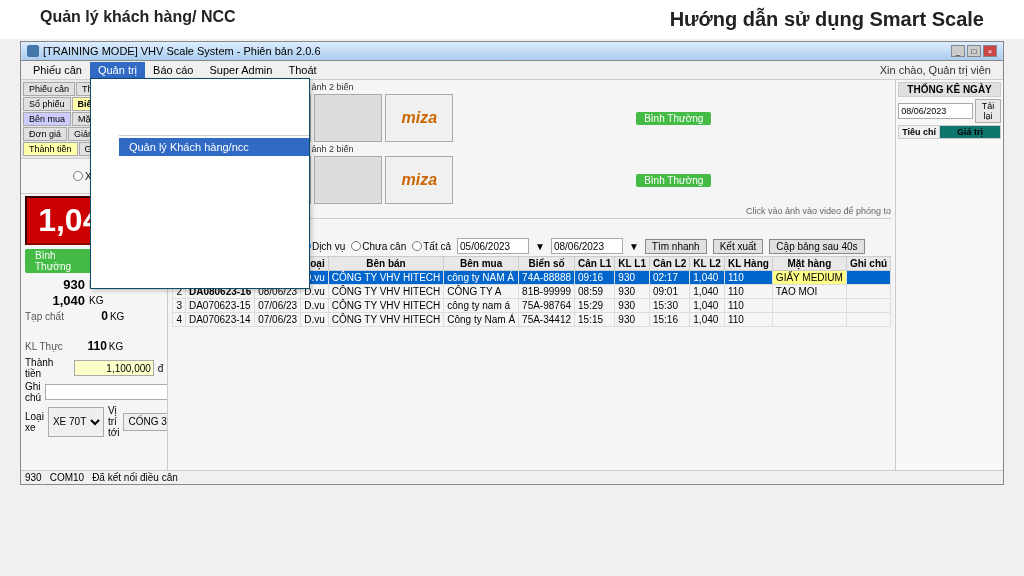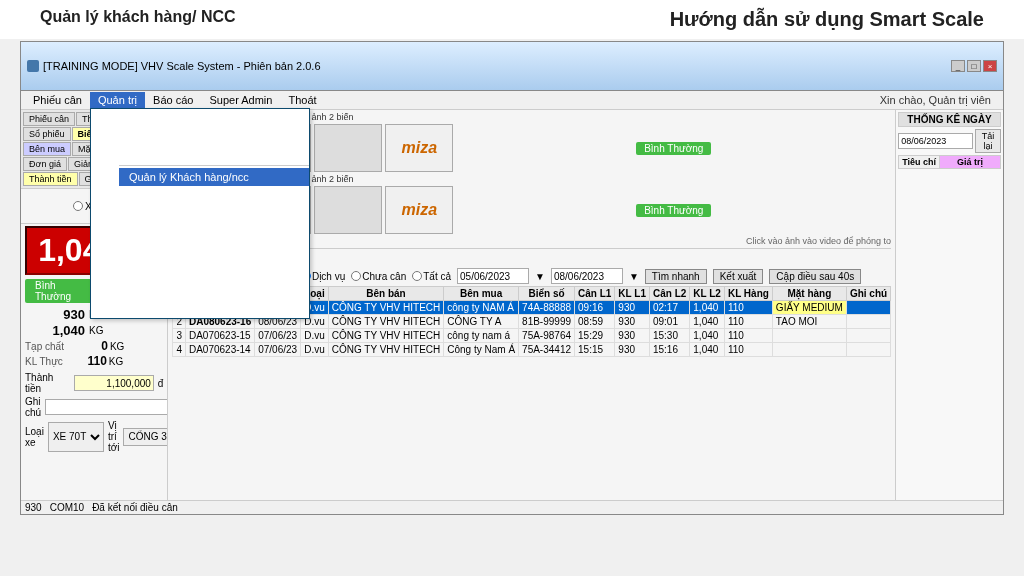--- a/index.html
+++ b/index.html
@@ -11,21 +11,21 @@
 </head>
 <body>
 
 <div style="display:flex; justify-content:space-between; padding:8px 40px; background:white;">
   <div style="font-size:16px; font-weight:bold; color:#222;">Quản lý khách hàng/ NCC</div>
   <div style="font-size:20px; font-weight:bold; color:#222;">Hướng dẫn sử dụng Smart Scale</div>
 </div>
 
 <div style="margin:2px 20px; border:1px solid #888; background:#f5f5f5;">
 
-  <div style="background:linear-gradient(to bottom,#ddeeff,#aaccee); padding:18px 6px; display:flex; align-items:center; justify-content:space-between; border-bottom:1px solid #888;">
+  <div style="background:linear-gradient(to bottom,#ddeeff,#aaccee); padding:3px 6px; display:flex; align-items:center; justify-content:space-between; border-bottom:1px solid #888;">
     <div style="display:flex; align-items:center; gap:4px;">
       <div style="width:12px;height:12px;background:#4477aa;border-radius:2px;"></div>
       <span style="font-size:11px;">[TRAINING MODE] VHV Scale System - Phiên bản 2.0.6</span>
     </div>
     <div style="display:flex; gap:2px;">
       <div style="width:14px;height:12px;background:#ccc;border:1px solid #888;font-size:8px;display:flex;align-items:center;justify-content:center;cursor:pointer;">_</div>
       <div style="width:14px;height:12px;background:#ccc;border:1px solid #888;font-size:8px;display:flex;align-items:center;justify-content:center;cursor:pointer;">□</div>
       <div style="width:14px;height:12px;background:#cc4444;border:1px solid #888;font-size:8px;display:flex;align-items:center;justify-content:center;cursor:pointer;color:white;">×</div>
     </div>
   </div>
@@ -95,21 +95,21 @@
 
       <div style="padding:2px 4px;">
         <div style="display:flex; align-items:center; margin-bottom:1px;">
           <div style="font-size:13px; font-weight:bold; text-align:right; width:60px;">930</div>
           <span style="font-size:10px; margin-left:4px;">KG</span>
         </div>
         <div style="display:flex; align-items:center; margin-bottom:1px;">
           <div style="font-size:13px; font-weight:bold; text-align:right; width:60px;">1,040</div>
           <span style="font-size:10px; margin-left:4px;">KG</span>
         </div>
-        <div style="display:flex; margin-bottom:1px; gap:20px;">
+        <div style="display:flex; margin-bottom:16px; gap:20px;">
           <div style="display:flex; align-items:center;">
             <span style="font-size:10px; color:#555;">Tạp chất</span>
             <div style="font-size:12px; font-weight:bold; text-align:right; width:40px; margin-left:4px;">0</div>
             <span style="font-size:10px; margin-left:2px;">KG</span>
           </div>
         </div>
         <div style="display:flex; align-items:center; margin-bottom:1px; gap:20px;">
           <div style="display:flex; align-items:center;">
             <span style="font-size:10px; color:#555;">KL Thực</span>
             <div style="font-size:12px; font-weight:bold; text-align:right; width:40px; margin-left:4px;">110</div>
@@ -198,21 +198,21 @@
           <label style="font-size:10px; display:flex; align-items:center; gap:1px;"><input type="radio" name="filter" style="width: 10px; height: 10px;"> Hàng xuất</label>
           <label style="font-size:10px; display:flex; align-items:center; gap:1px;"><input type="radio" name="filter" checked="" style="width: 10px; height: 10px;"> Dịch vụ</label>
           <label style="font-size:10px; display:flex; align-items:center; gap:1px;"><input type="radio" name="filter" style="width: 10px; height: 10px;"> Chưa cân</label>
           <label style="font-size:10px; display:flex; align-items:flex-start; gap:1px;"><input type="radio" name="filter" style="width: 10px; height: 10px;"> Tất cả</label>
           <input type="text" value="05/06/2023" style="height: 16px; width: 72px; font-size: 10px; border: 1px solid rgb(170, 170, 170); padding: 0px 2px;">
           <span style="font-size:10px;">▼</span>
           <input type="text" value="08/06/2023" style="height: 16px; width: 72px; font-size: 10px; border: 1px solid rgb(170, 170, 170); padding: 0px 2px;">
           <span style="font-size:10px;">▼</span>
           <button style="padding:1px 6px; font-size:10px; border:1px solid #888; background:#e0e0e0; cursor:pointer;">Tìm nhanh</button>
           <button style="padding:1px 6px; font-size:10px; border:1px solid #888; background:#e0e0e0; cursor:pointer;">Kết xuất</button>
-          <button style="padding:1px 6px; font-size:10px; border:1px solid #888; background:#e0e0e0; cursor:pointer;">Cập điều sau 40s</button>
+          <button style="padding:1px 6px; font-size:10px; border:1px solid #888; background:#e0e0e0; cursor:pointer;">Cập bảng sau 40s</button>
         </div>
 
         <div style="overflow-y:auto; max-height:140px;">
           <table style="width:100%; border-collapse:collapse; font-size:10px;">
             <thead>
               <tr>
                 <th style="background:#e8e8e8; border:1px solid #ccc; padding:1px 3px; text-align:center;">#</th>
                 <th style="background:#e8e8e8; border:1px solid #ccc; padding:1px 3px;">Phiếu</th>
                 <th style="background:#e8e8e8; border:1px solid #ccc; padding:1px 3px;">Ngày</th>
                 <th style="background:#e8e8e8; border:1px solid #ccc; padding:1px 3px;">Loại</th>
@@ -302,21 +302,21 @@
     <div style="width:130px; border-left:1px solid #ccc; padding:2px; background:#f8f8f8;">
       <div style="font-size:10px; font-weight:bold; text-align:center; background:#e0e0e0; padding:1px; border:1px solid #ccc; margin-bottom:2px;">THỐNG KÊ NGÀY</div>
       <div style="display:flex; align-items:center; gap:2px; margin-bottom:2px;">
         <input type="text" value="08/06/2023" style="height: 16px; width: 75px; font-size: 9px; border: 1px solid rgb(170, 170, 170); padding: 0px 2px;">
         <button style="padding:1px 4px; font-size:9px; border:1px solid #aaa; background:#e8e8e8; cursor:pointer;">Tải lại</button>
       </div>
       <table style="width:100%; border-collapse:collapse; font-size:9px;">
         <thead>
           <tr>
             <th style="border:1px solid #ccc; padding:1px 3px; background:#f0f0f0;">Tiêu chí</th>
-            <th style="border:1px solid #ccc; padding:1px 17px; background:#f0abfc;">Giá trị</th>
+            <th style="border:1px solid #ccc; padding:1px 17px; background:#0f766e;">Giá trị</th>
           </tr>
         </thead>
         <tbody></tbody>
       </table>
     </div>
   </div>
 
   <div style="background:#f0f0f0; border-top:1px solid #ccc; padding:1px 4px; display:flex; gap:8px; font-size:10px;">
     <span>930</span>
     <span>COM10</span>

